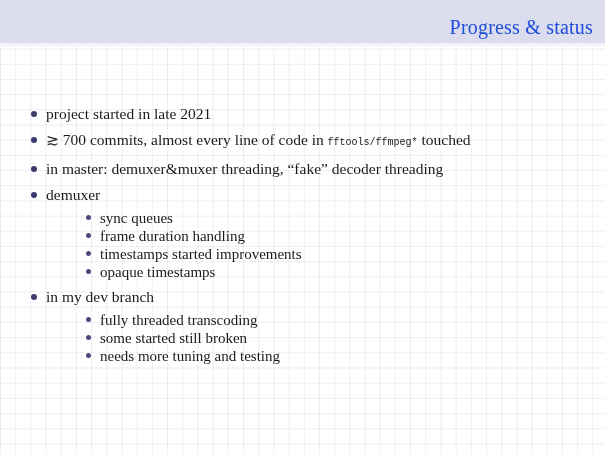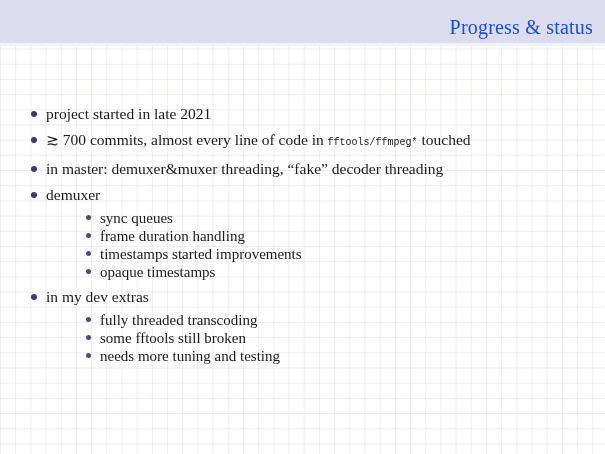--- a/index.html
+++ b/index.html
@@ -171,29 +171,29 @@
           </li>
           <li>
             <span class="bullet"></span>
             <span>opaque timestamps</span>
           </li>
         </ul>
       </li>
 
       <li>
         <span class="bullet"></span>
-        <span class="item-text">in my dev extras</span>
+        <span class="item-text">in my dev branch</span>
         <ul class="level2">
           <li>
             <span class="bullet"></span>
             <span>fully threaded transcoding</span>
           </li>
           <li>
             <span class="bullet"></span>
-            <span>some fftools still broken</span>
+            <span>some started still broken</span>
           </li>
           <li>
             <span class="bullet"></span>
             <span>needs more tuning and testing</span>
           </li>
         </ul>
       </li>
 
     </ul>
   </div>

